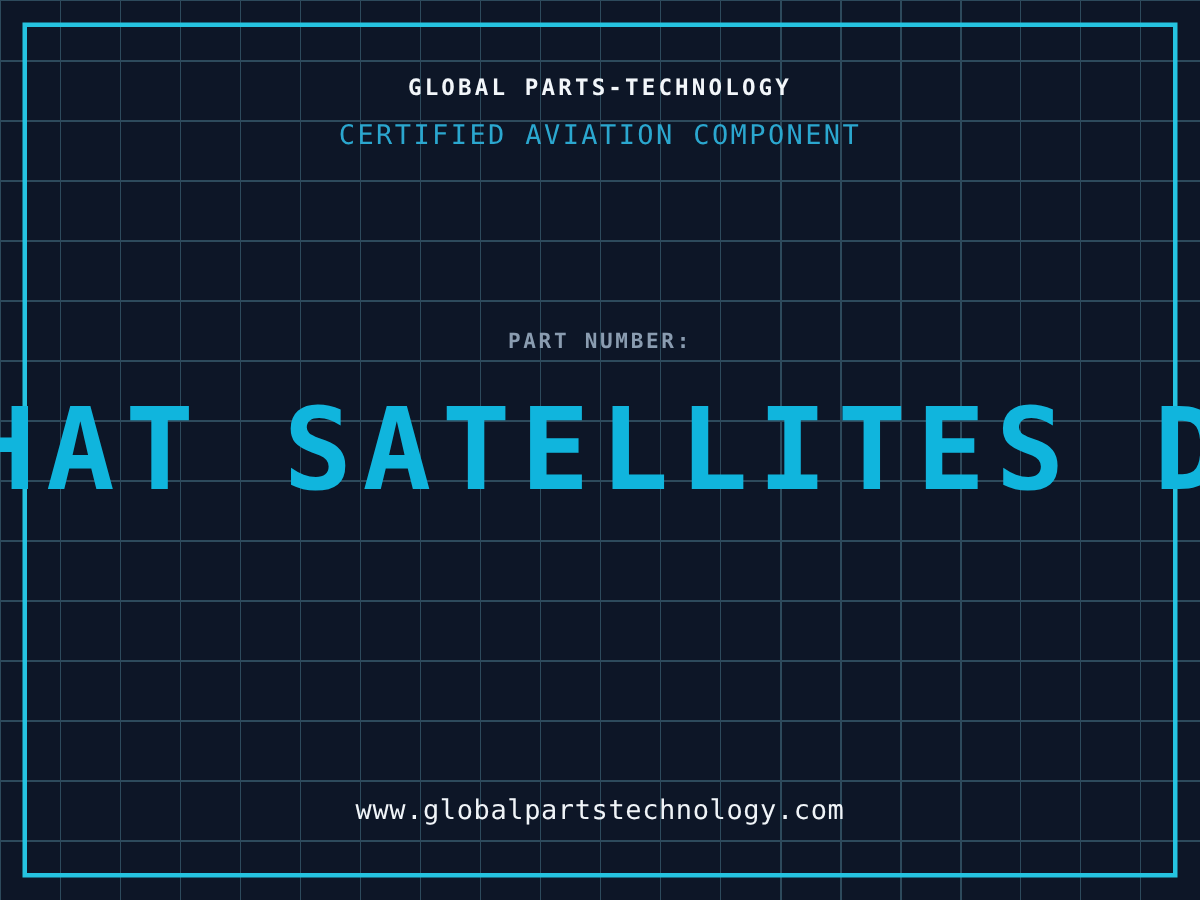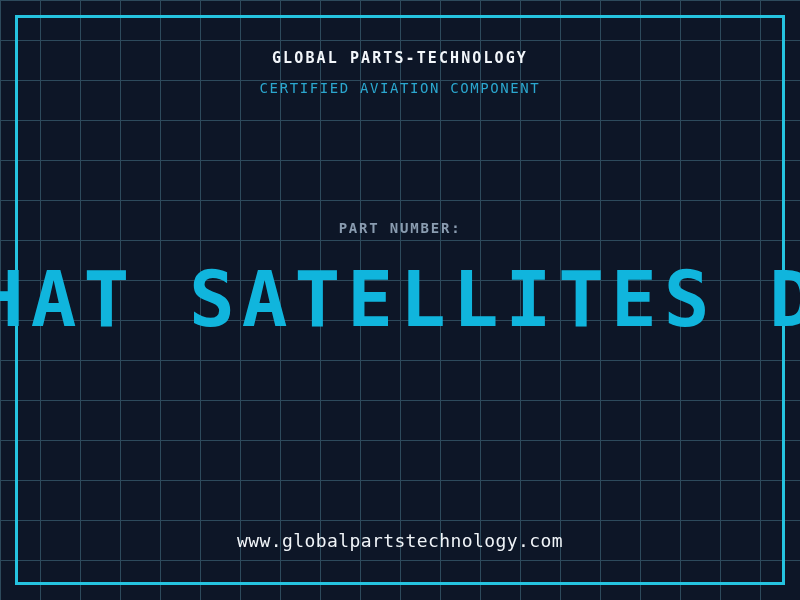--- a/index.html
+++ b/index.html
@@ -64,21 +64,21 @@
     font-family: "DejaVu Sans Mono", monospace;
     font-size: 15px;
     font-weight: bold;
     letter-spacing: 2.1px;
     color: #f2f6fa;
   }
 
   #brand-subtitle {
     top: 80px;
     font-family: "DejaVu Sans Mono", monospace;
-    font-size: 14px;
+    font-size: 18px;
     font-weight: normal;
     letter-spacing: 1.6px;
     color: #2ba7cf;
   }
 
   #part-number-label {
     top: 220px;
     font-family: "DejaVu Sans Mono", monospace;
     font-size: 14px;
     font-weight: bold;

